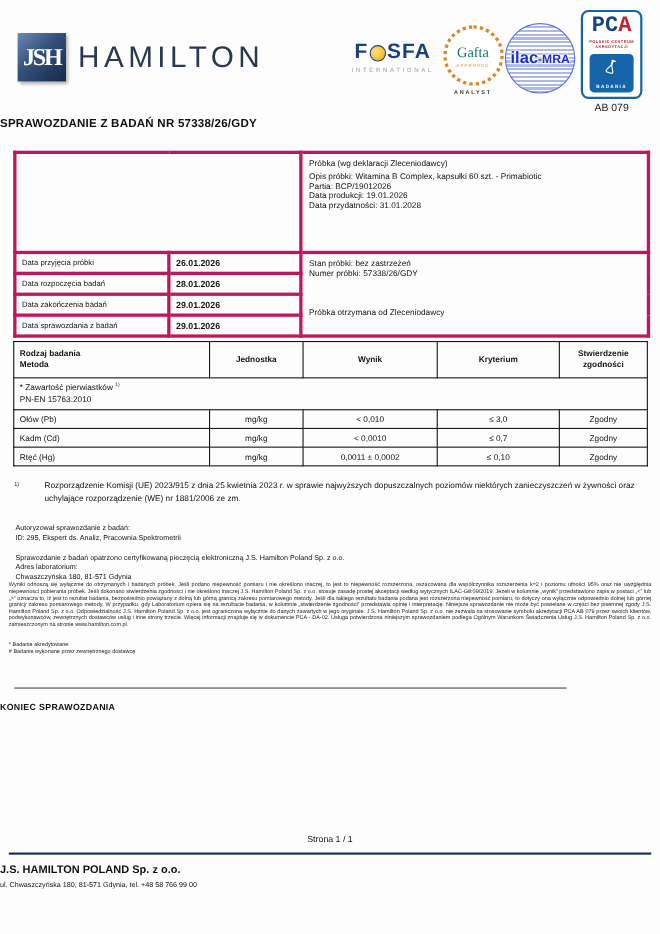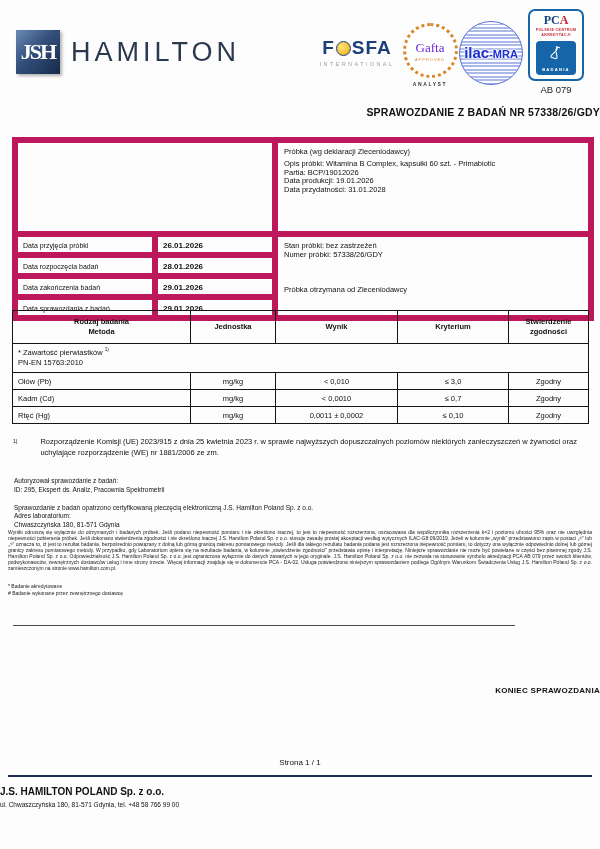--- a/index.html
+++ b/index.html
@@ -19,80 +19,80 @@
   .badge-fosfa{left:316px;top:37px;width:82px;text-align:center;}
   .fosfa-row{display:flex;align-items:center;justify-content:center;font-weight:bold;
     font-size:19px;color:#1b3f7a;letter-spacing:1px;}
   .globe{width:15px;height:15px;border-radius:50%;box-sizing:border-box;margin:0 1px;
     background:radial-gradient(circle at 35% 35%,#ffe27a,#f3c23a 60%,#d9a21a);border:1.5px solid #1b3f7a;}
   .fosfa-sub{font-size:5.5px;letter-spacing:2.4px;color:#9aa0a8;margin-top:2px;}
 
   .badge-gafta{left:401px;top:23px;width:58px;text-align:center;}
   .gafta-circle{width:49px;height:49px;border-radius:50%;border:3px dotted #d9862b;margin:0 auto;
     display:flex;flex-direction:column;align-items:center;justify-content:center;background:#fff;}
-  .gafta-name{font-family:"Liberation Serif",serif;font-size:13px;color:#6d28d9;}
+  .gafta-name{font-family:"Liberation Serif",serif;font-size:13px;color:#0f766e;}
   .gafta-approved{font-size:4px;color:#d9862b;letter-spacing:1px;margin-top:1px;}
   .gafta-analyst{font-size:5px;font-weight:bold;letter-spacing:1.6px;color:#333;margin-top:3px;}
 
   .badge-ilac{left:459px;top:21px;width:64px;height:64px;}
   .ilac-circle{width:64px;height:64px;border-radius:50%;box-sizing:border-box;border:1px solid #5a6fd8;
     background:repeating-linear-gradient(180deg,#ffffff 0 1.5px,#aab9ea 1.5px 3.5px);position:relative;}
   .ilac-text{position:absolute;top:50%;left:50%;transform:translate(-50%,-50%);white-space:nowrap;
     color:#1d2fd0;text-shadow:0 0 2px #fff,0 0 3px #fff,0 0 4px #fff;}
   .ilac-bold{font-size:15px;font-weight:bold;}
   .ilac-rest{font-size:11px;font-weight:bold;}
 
   .badge-pca{left:528px;top:9px;width:56px;text-align:center;}
   .pca-box{border:2px solid #1565a8;border-radius:7px;background:#fff;padding:3px 2px 4px;box-sizing:border-box;}
-  .pca-letters{font-size:12px;font-weight:bold;line-height:1;font-family:Liberation Serif, serif;}
+  .pca-letters{font-size:20px;font-weight:bold;line-height:1;font-family:Liberation Mono, monospace;}
   .pca-pc{color:#14457e;}
   .pca-a{color:#c8202f;}
   .pca-sub{font-size:3.6px;color:#c8202f;font-weight:bold;letter-spacing:.4px;margin-top:2px;line-height:1.4;}
   .pca-inner{margin:3px auto 0;width:40px;background:#1565a8;border-radius:4px;padding:4px 0 3px;}
   .pca-badania{font-size:4.2px;font-weight:bold;letter-spacing:1.2px;color:#fff;margin-top:2px;}
   .pca-number{font-size:9.5px;color:#222;margin-top:3px;text-align:center;}
 
   
-  .title{top:106px;left:0;right:0;text-align:right;font-size:10.5px;font-weight:bold;letter-spacing:.2px;}
+  .title{top:106px;left:0;right:0;text-align:left;font-size:10.5px;font-weight:bold;letter-spacing:.2px;}
 
   
   table{border-collapse:collapse;table-layout:fixed;}
   .t1{left:12px;top:137px;width:576px;}
-  .t1 td{border:6px solid #be185d;vertical-align:top;padding:2px 5px;font-size:7px;}
+  .t1 td{border:3px solid #be185d;vertical-align:top;padding:2px 5px;font-size:7px;}
   .t1 .lbl{font-size:7px;padding-top:5px;}
   .t1 .val{font-size:8px;font-weight:bold;padding-top:4px;}
   .t1 .samplebox{padding:4px 6px;}
   .samplebox .head{font-size:7.5px;margin-bottom:4px;}
   .samplebox .ln{font-size:7.5px;line-height:1.15;}
   .statusbox{position:relative;height:100%;}
   .statusbox .ln{font-size:7.5px;line-height:1.2;}
   .statusbox .recv{margin-top:26px;font-size:7.5px;}
 
   .t2{left:12px;top:310px;width:576px;}
   .t2 th,.t2 td{border:1px solid #151515;font-size:7.5px;padding:2px 5px;}
   .t2 th{font-weight:bold;text-align:center;vertical-align:middle;height:28px;line-height:1.3;}
-  .t2 th.first{text-align:center;vertical-align:middle;}
+  .t2 th.first{text-align:left;vertical-align:middle;}
   .t2 td{text-align:center;height:12px;vertical-align:middle;}
   .t2 td.name{text-align:left;}
   .t2 td.group{text-align:left;height:24px;vertical-align:middle;line-height:1.4;}
   sup{font-size:4.5px;vertical-align:super;}
 
   
   .footnote{top:437px;left:13px;width:574px;display:flex;gap:23px;}
   .footnote .mark{font-size:5px;padding-top:1px;}
   .footnote .txt{font-size:7.5px;line-height:1.4;}
 
   .auth{top:477px;left:14px;width:560px;font-size:6.5px;line-height:1.35;}
   .auth .gap{height:9px;}
 
   .fineprint{top:529px;left:8px;width:584px;font-size:5px;line-height:1.2;color:#222;text-align:justify;}
   .legend{top:583px;left:8px;width:400px;font-size:5px;line-height:1.35;color:#222;}
 
   .endline{top:625px;left:13px;width:502px;border-top:1.7px solid #4a4a4a;}
-  .koniec{top:638px;left:0;right:0;text-align:right;font-size:8px;font-weight:bold;letter-spacing:.3px;margin-top:48px;}
+  .koniec{top:638px;left:0;right:0;text-align:left;font-size:8px;font-weight:bold;letter-spacing:.3px;}
 
   
   .strona{top:758px;left:0;right:0;text-align:center;font-size:8px;}
   .footerline{top:775px;left:8px;width:584px;border-top:2.5px solid #1c2f52;}
   .footer{top:786px;left:0;right:0;text-align:left;}
   .f-company{font-size:10px;font-weight:bold;}
   .f-lab{font-size:10px;font-weight:bold;margin-top:3px;}
   .f-addr{font-size:6.5px;margin-top:4px;}
 </style>
 </head>

